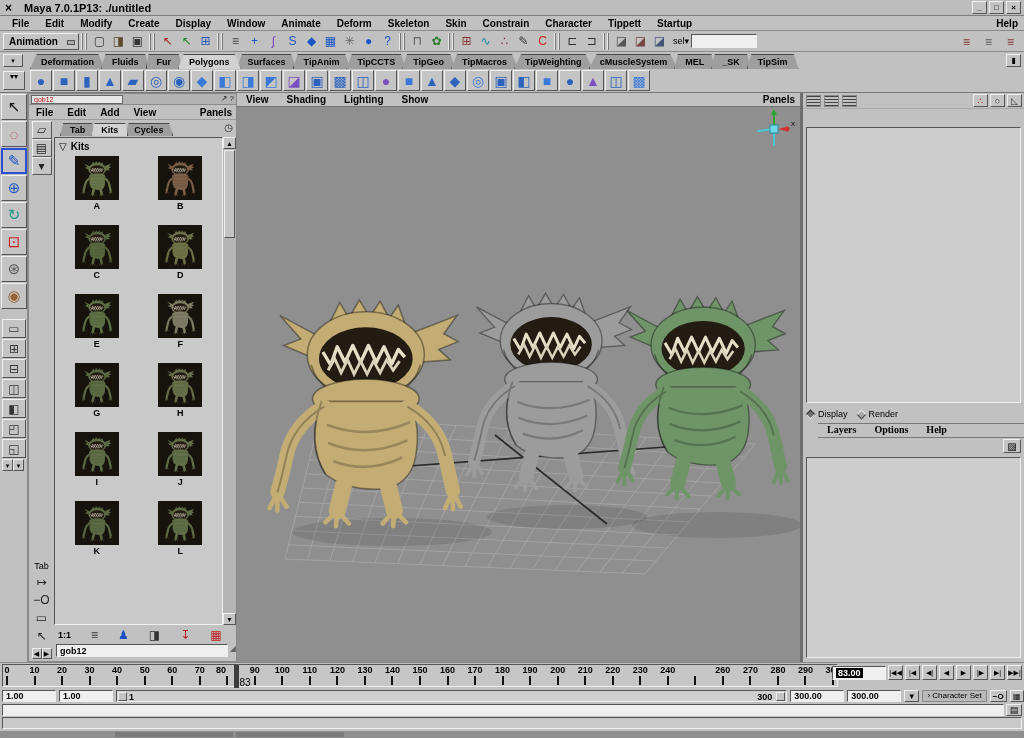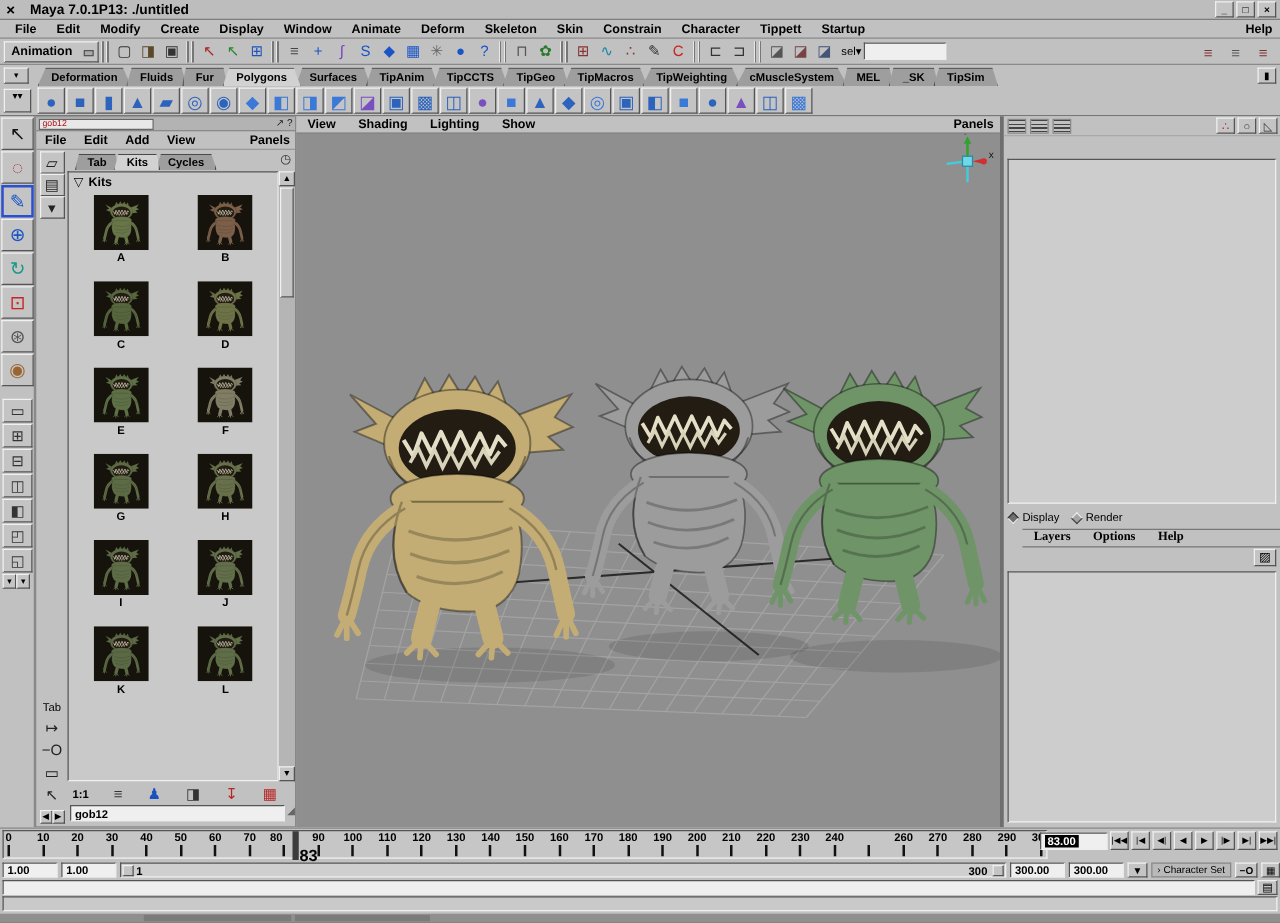--- a/index.html
+++ b/index.html
@@ -143,29 +143,29 @@
   .layers-box { position:absolute; left:3px; top:364px; right:3px; bottom:4px; background:#cdcdcd; }
 
   
   .timeline { position:absolute; left:0; top:662px; width:1024px; height:26px; background:#c1c1c1;
               border-top:1px solid #888; }
   .ruler { position:absolute; left:2px; top:1px; width:836px; height:23px; background:#c6c6c6; }
   .tick-label { position:absolute; top:0; width:22px; margin-left:-11px; text-align:center;
                 font-weight:bold; font-size:9px; }
   .tick-mark { position:absolute; top:11px; width:2px; height:9px; background:#111; }
   .playhead { position:absolute; top:0; width:5px; height:23px; background:#3c3c3c; }
-  .playhead-label { position:absolute; top:12px; font-size:13px; font-weight:bold; }
+  .playhead-label { position:absolute; top:12px; font-size:10px; font-weight:normal; }
   .time-cluster { position:absolute; right:2px; top:2px; display:flex; align-items:center; gap:2px; }
   .time-field { width:54px; height:14px; display:flex; align-items:center; }
   .time-field span { background:#000; color:#fff; padding:0 2px; }
   .pb-btn { width:15px; height:15px; font-size:7px; line-height:14px; text-align:center; white-space:nowrap; overflow:hidden; }
 
   
   .rangerow { position:absolute; left:0; top:688px; width:1024px; height:15px; display:flex; align-items:center; gap:3px; padding-left:2px; }
-  .rr-field { width:44px; height:12px; }
+  .rr-field { width:54px; height:12px; }
   .range-slider { position:relative; width:712px; height:12px; background:#cfcfcf; }
   .rs-handle { position:absolute; top:1px; width:9px; height:9px; }
   .rs-start-label { position:absolute; left:12px; top:1px; font-weight:bold; font-size:9px; }
   .rs-end-label { position:absolute; right:14px; top:1px; font-weight:bold; font-size:9px; }
   .dd-btn { width:16px; height:12px; font-size:8px; text-align:center; line-height:11px; }
   .charset-btn { height:12px; font-size:8px; padding:0 4px; background:#b9b9b9; border:1px solid #888;
                  line-height:10px; white-space:nowrap; }
   .key-btn { width:18px; height:12px; font-size:8px; font-weight:bold; text-align:center; line-height:11px; }
   .prefs-btn { width:15px; height:12px; font-size:8px; text-align:center; line-height:11px; }
 

